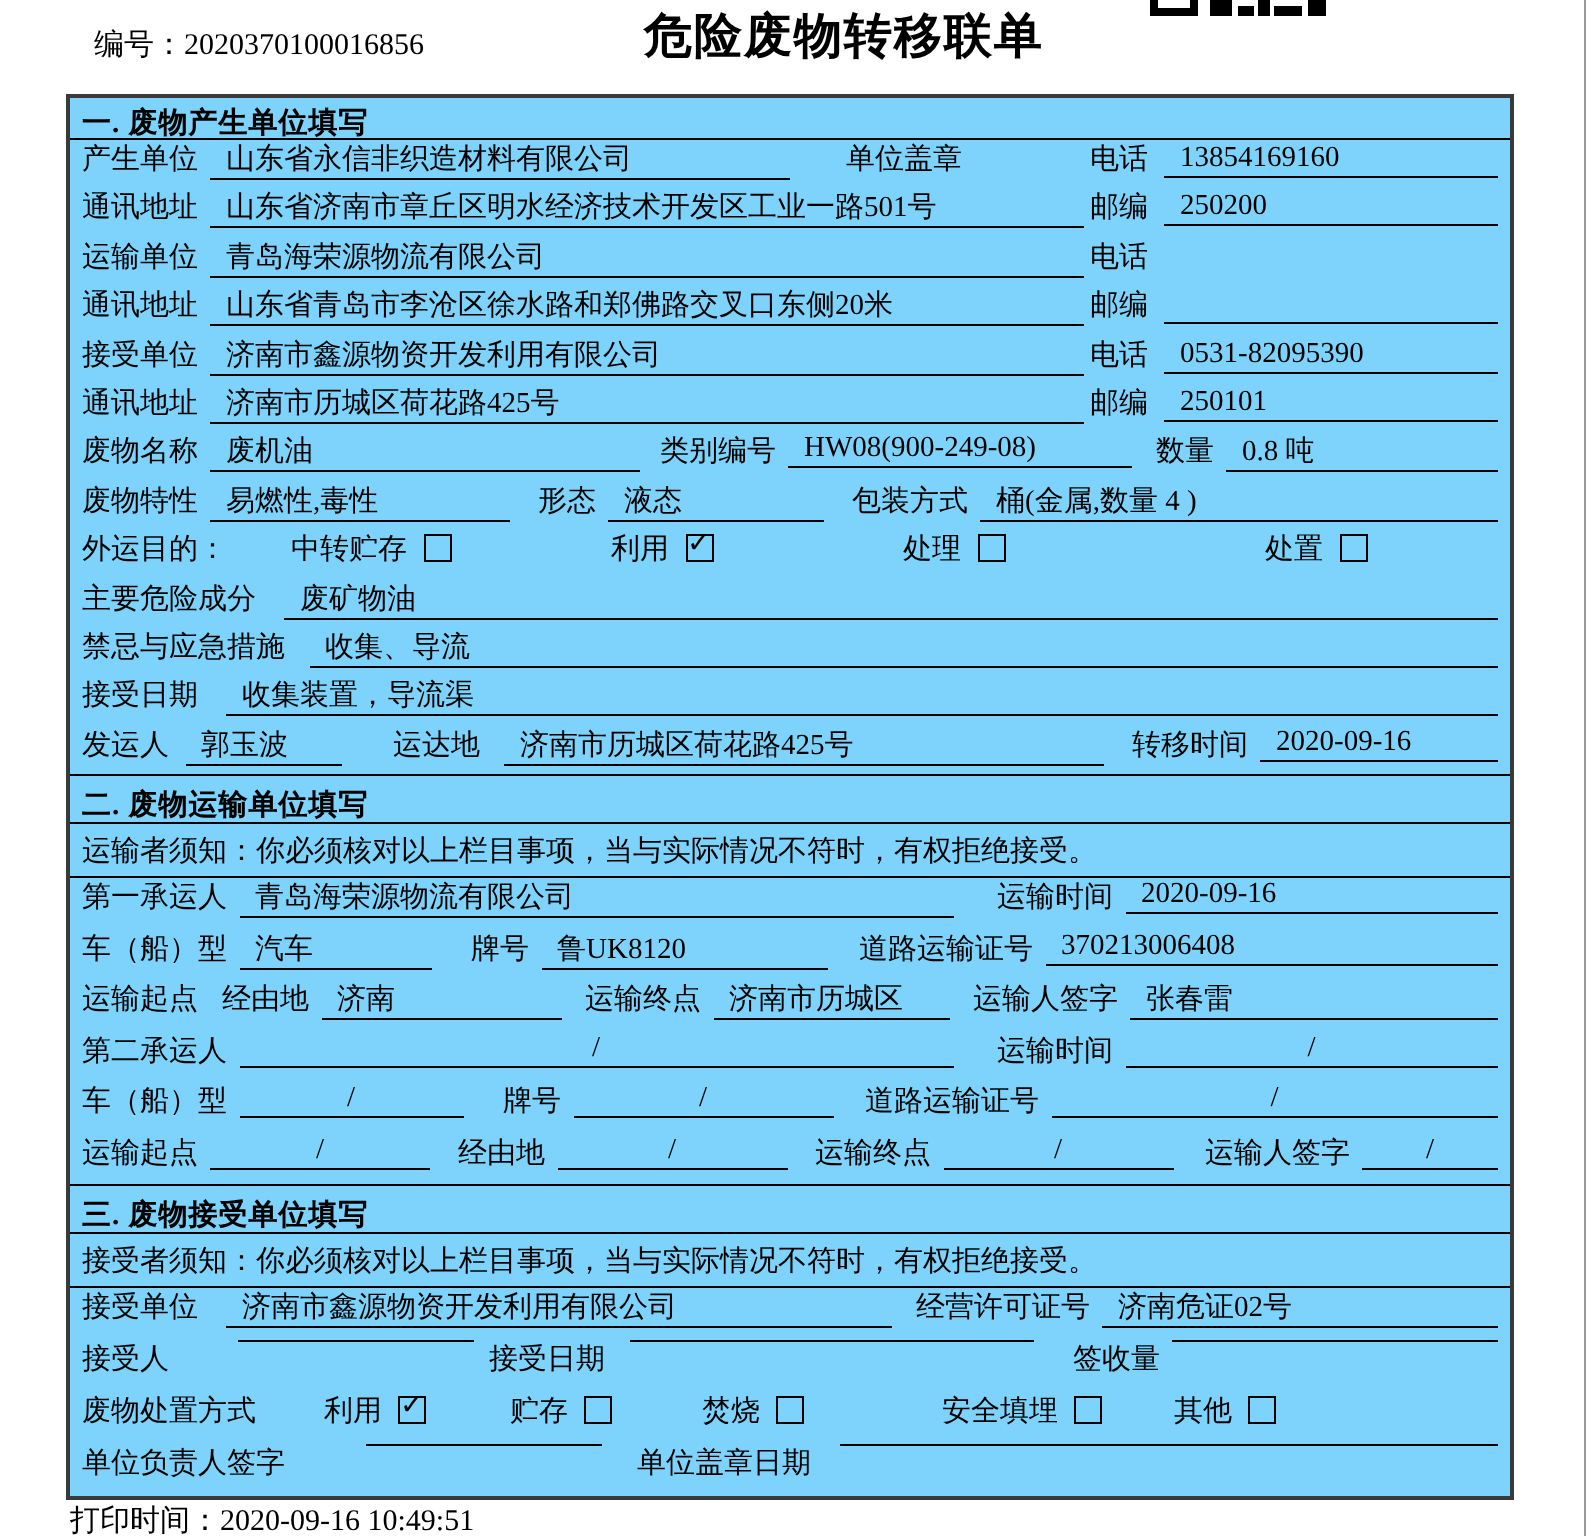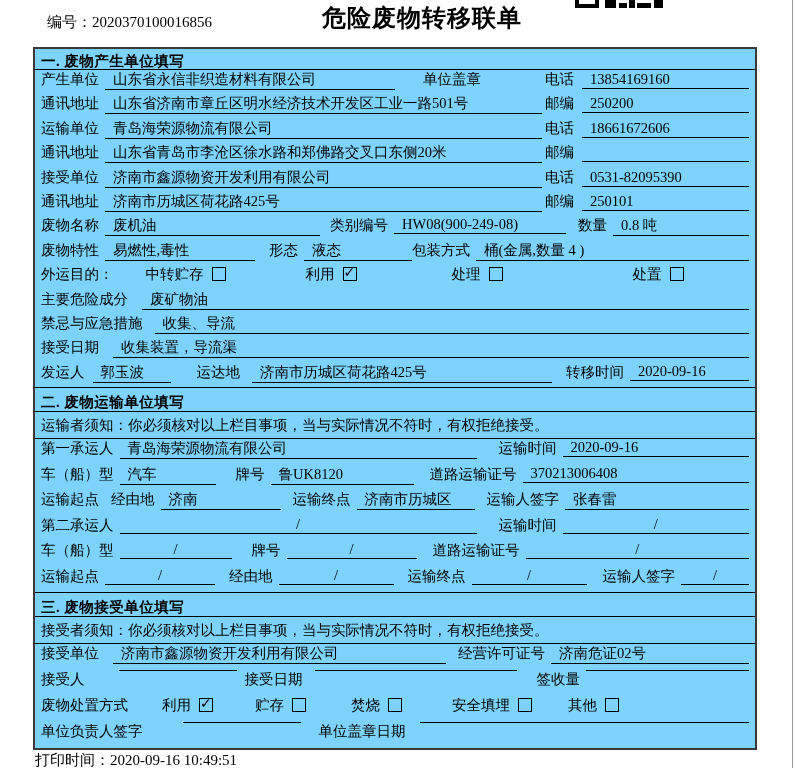--- a/index.html
+++ b/index.html
@@ -85,21 +85,20 @@
         <span class="lbl">邮编</span>
         <span class="u">250200</span>
       </span>
     </div>
 
     <div class="row">
       <span class="lbl">运输单位</span>
       <span class="u" style="width:437px">青岛海荣源物流有限公司</span>
       <span class="rg">
         <span class="lbl">电话</span>
-        <span class="u">18661672606</span>
       </span>
     </div>
 
     <div class="row">
       <span class="lbl">通讯地址</span>
       <span class="u" style="width:437px">山东省青岛市李沧区徐水路和郑佛路交叉口东侧20米</span>
       <span class="rg">
         <span class="lbl">邮编</span>
         <span class="u"></span>
       </span>
@@ -130,21 +129,21 @@
       <span class="u" style="width:172px">HW08(900-249-08)</span>
       <span class="lbl" style="margin-left:12px">数量</span>
       <span class="u fill">0.8 吨</span>
     </div>
 
     <div class="row">
       <span class="lbl">废物特性</span>
       <span class="u" style="width:150px">易燃性,毒性</span>
       <span class="lbl" style="margin-left:14px">形态</span>
       <span class="u" style="width:108px">液态</span>
-      <span class="lbl" style="">包装方式</span>
+      <span class="lbl" style="margin-left:14px">包装方式</span>
       <span class="u fill">桶(金属,数量 4 )</span>
     </div>
 
     <div class="row">
       <span class="lbl">外运目的：</span>
       <span class="opt" style="margin-left:32px">
         <span class="lbl">中转贮存</span>
         <span class="cb"></span>
       </span>
       <span class="opt" style="margin-left:80px">
@@ -275,21 +274,21 @@
         <span class="cb checked"></span>
       </span>
       <span class="opt" style="margin-left:42px">
         <span class="lbl">贮存</span>
         <span class="cb"></span>
       </span>
       <span class="opt" style="margin-left:45px">
         <span class="lbl">焚烧</span>
         <span class="cb"></span>
       </span>
-      <span class="opt" style="margin-left:50px">
+      <span class="opt" style="margin-left:69px">
         <span class="lbl">安全填埋</span>
         <span class="cb"></span>
       </span>
       <span class="opt" style="margin-left:36px">
         <span class="lbl">其他</span>
         <span class="cb"></span>
       </span>
     </div>
 
     <div class="row">

